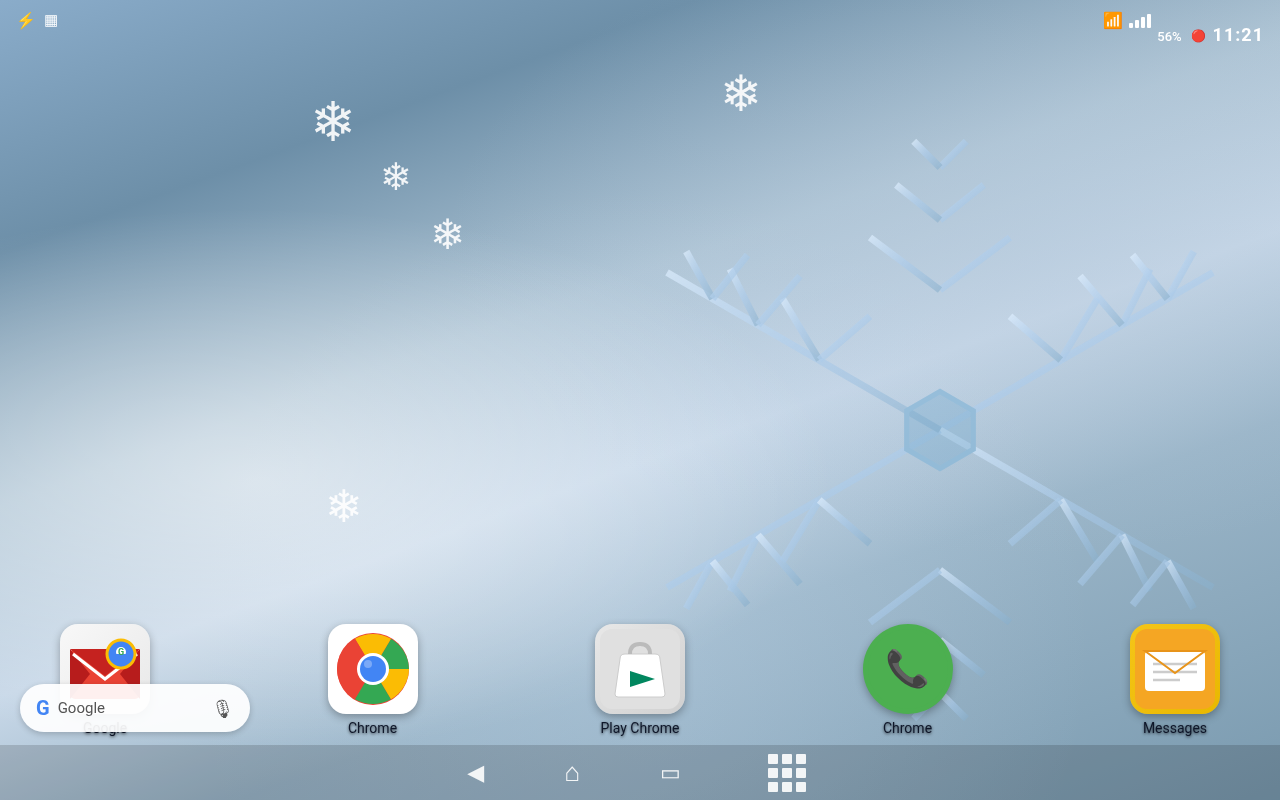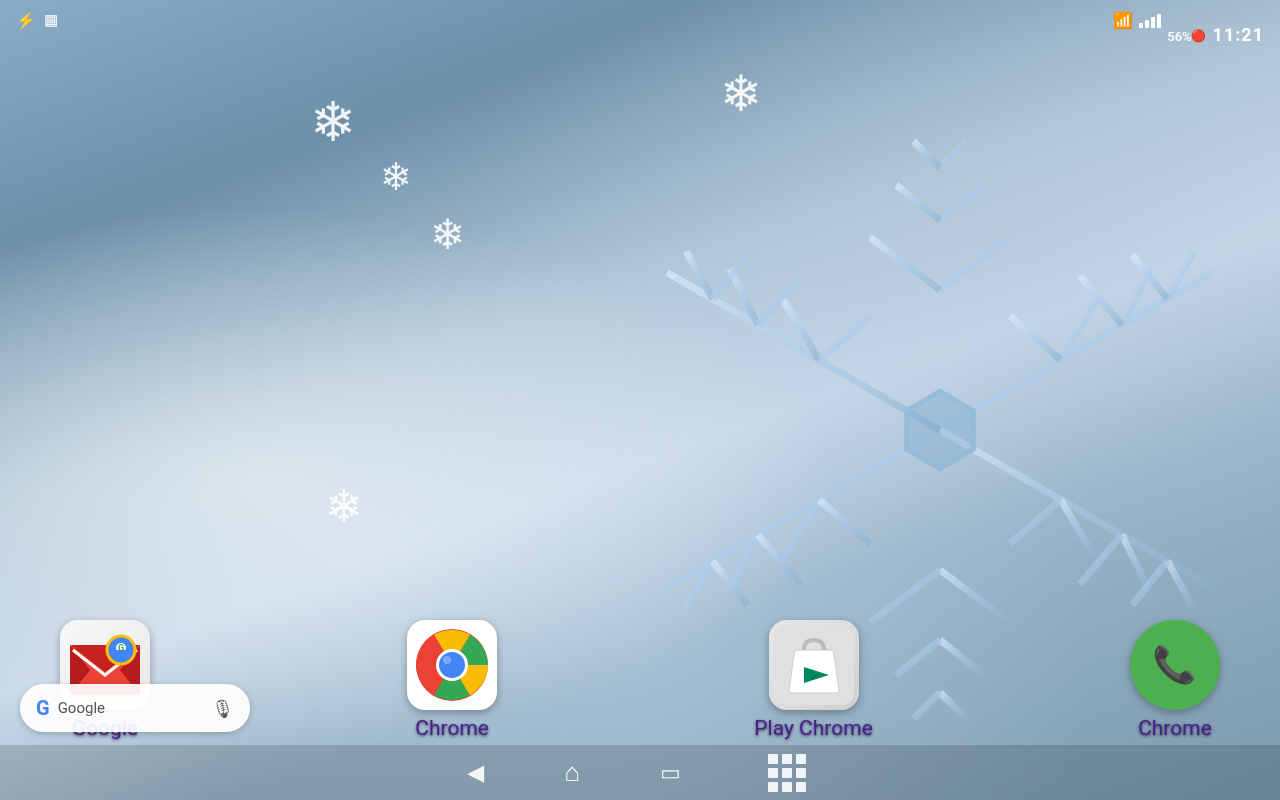--- a/index.html
+++ b/index.html
@@ -71,21 +71,21 @@
       font-weight: bold;
       color: white;
       letter-spacing: 1px;
       margin-top: 28px;
     }
 
     
     .battery-container {
       display: flex;
       align-items: center;
-      gap: 0;
+      gap: 10px;
       font-size: 13px;
       color: white;
       margin-top: 32px;
     }
 
     
     .signal-bars {
       display: inline-flex;
       align-items: flex-end;
       gap: 2px;
@@ -126,22 +126,22 @@
       height: 90px;
       border-radius: 18px;
       display: flex;
       align-items: center;
       justify-content: center;
       position: relative;
       overflow: hidden;
     }
 
     .app-label {
-      color: #4c1d95;
-      font-size: 21px;
+      color: #0f172a;
+      font-size: 14px;
       font-weight: 400;
       text-shadow: 0 1px 3px rgba(0,0,0,0.7);
       text-align: center;
     }
 
     
     .google-icon {
       background: linear-gradient(135deg, #f8f8f8 0%, #e8e8e8 100%);
       box-shadow: 0 3px 8px rgba(0,0,0,0.3);
     }
@@ -438,20 +438,36 @@
   <div class="app-icon-wrapper">
     <div class="app-icon phone-icon-bg" style="border-radius:50%;">
       <svg width="80" height="80" viewBox="0 0 80 80">
         <circle cx="40" cy="40" r="40" fill="#4CAF50"></circle>
         <text x="40" y="52" text-anchor="middle" fill="white" font-size="36">📞</text>
       </svg>
     </div>
     <span class="app-label">Chrome</span>
   </div>
 
+  <div class="app-icon-wrapper">
+    <div class="app-icon messages-icon-bg">
+      <svg width="80" height="80" viewBox="0 0 80 80">
+        <rect width="80" height="80" rx="12" fill="#F5A623"></rect>
+
+        <rect x="10" y="22" width="60" height="40" rx="4" fill="white"></rect>
+
+        <line x1="18" y1="35" x2="62" y2="35" stroke="#ccc" stroke-width="2.5"></line>
+        <line x1="18" y1="43" x2="62" y2="43" stroke="#ccc" stroke-width="2.5"></line>
+        <line x1="18" y1="51" x2="45" y2="51" stroke="#ccc" stroke-width="2.5"></line>
+
+        <polygon points="10,22 40,44 70,22" fill="none" stroke="#e8941a" stroke-width="2"></polygon>
+      </svg>
+    </div>
+    <span class="app-label">Messages</span>
+  </div>
 
 </div>
 
 <div id="nav-bar">
   <span class="nav-icon">◀</span>
   <span class="nav-icon" style="font-size:26px;">⌂</span>
   <span class="nav-icon">▭</span>
 
   <div id="app-drawer-btn" style="position:static;">
     <div class="drawer-grid">

